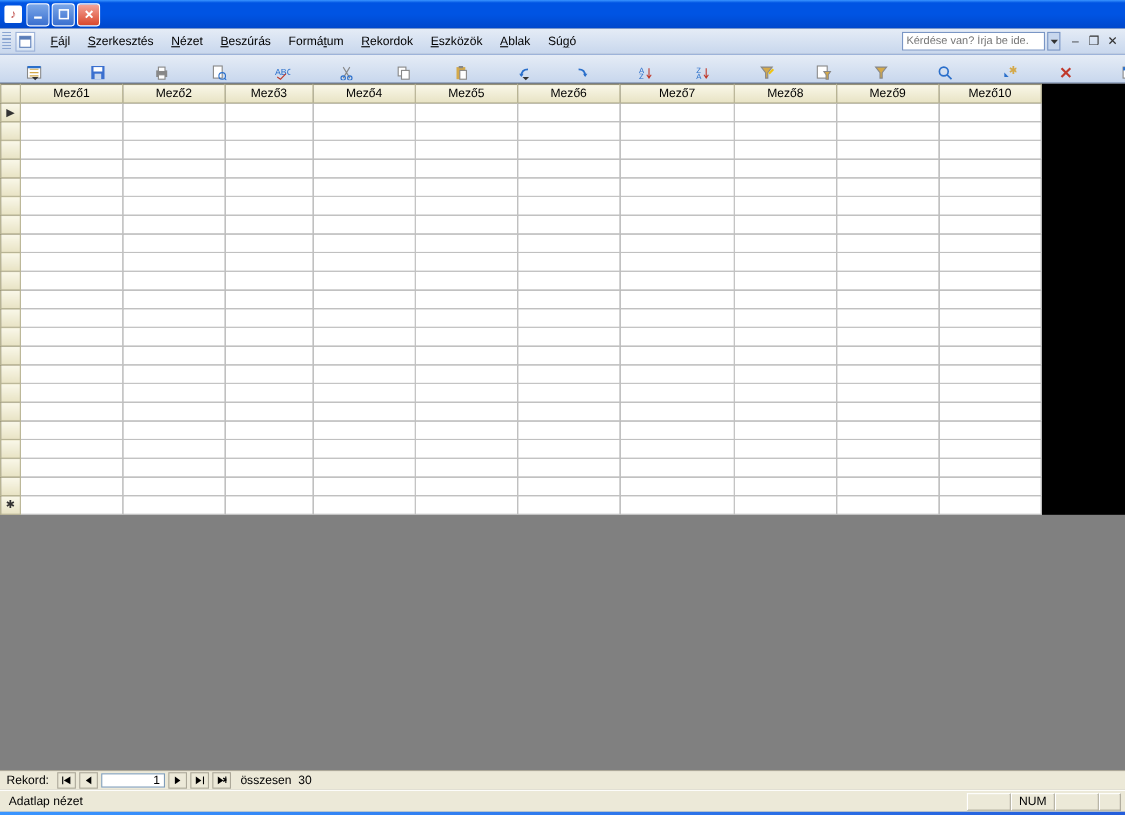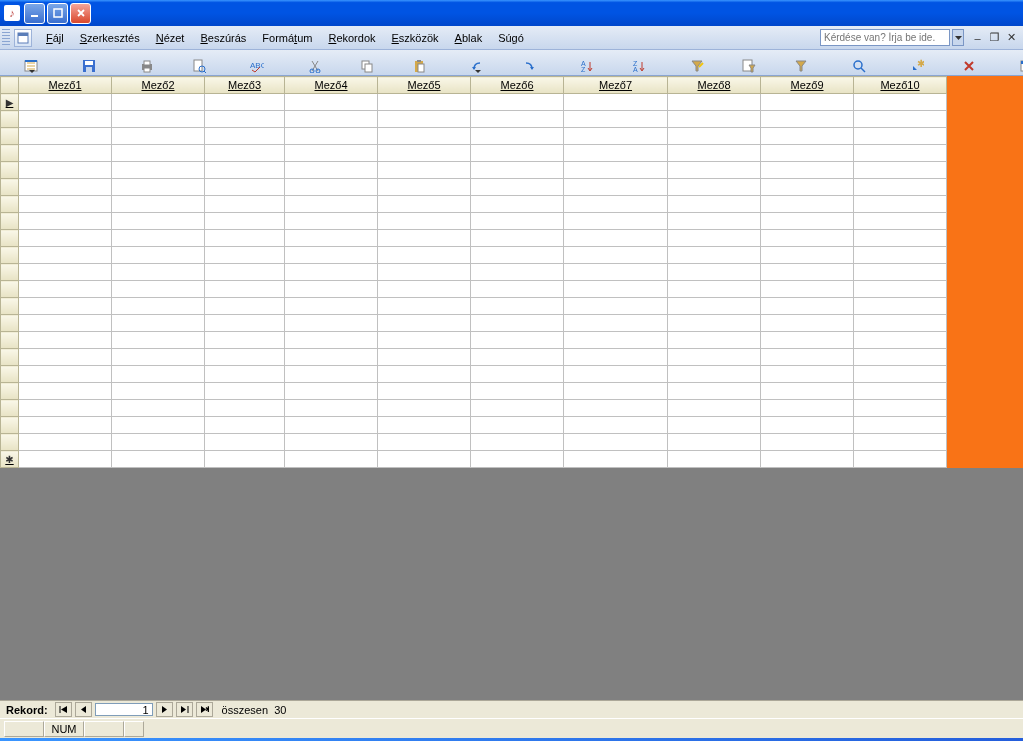--- a/index.html
+++ b/index.html
@@ -131,22 +131,21 @@
 
   .work-area {
     flex: 1;
     background: #808080;
     position: relative;
     overflow: hidden;
   }
   .datasheet {
     position: absolute;
     left: 0; top: 0; right: 0;
-    background: #f97316;
-    text-decoration: underline;
+    background: #000000;
   }
   table.grid {
     border-collapse: collapse;
     table-layout: fixed;
   }
   table.grid th, table.grid td {
     border: 1px solid #c0c0c0;
     height: 17px;
     font-size: 11px;
     padding: 0 2px;
@@ -173,21 +172,21 @@
   .record-nav {
     height: 18px;
     background: #ece9d8;
     border-top: 1px solid #aca899;
     display: flex;
     align-items: center;
     font-size: 11px;
     padding-left: 6px;
     gap: 3px;
   }
-  .record-nav .label { margin-right: 4px; font-weight: bold; }
+  .record-nav .label { margin-right: 4px; }
   .nav-btn {
     width: 17px; height: 15px;
     background: #ece9d8;
     border: 1px solid #aca899;
     display: flex; align-items: center; justify-content: center;
     font-size: 9px;
     cursor: default;
   }
   .record-nav input {
     width: 58px; height: 13px;
@@ -766,19 +765,20 @@
         <path d="M1 1 L6 4.5 L1 8 Z" fill="#000"></path>
         <text x="5" y="7" font-size="8">✱</text>
       </svg>
     </div>
   <span class="total">
     <span>összesen</span>&nbsp;&nbsp;<span>30</span>
   </span>
 </div>
 
 <div class="statusbar">
+  <div class="main">Adatlap nézet</div>
   <div class="cell fixed"></div>
   <div class="cell fixed">NUM</div>
   <div class="cell fixed"></div>
   <div class="cell fixed" style="width:20px"></div>
 </div>
 
 <div class="taskbar-edge"></div>
 
 </body></html>

